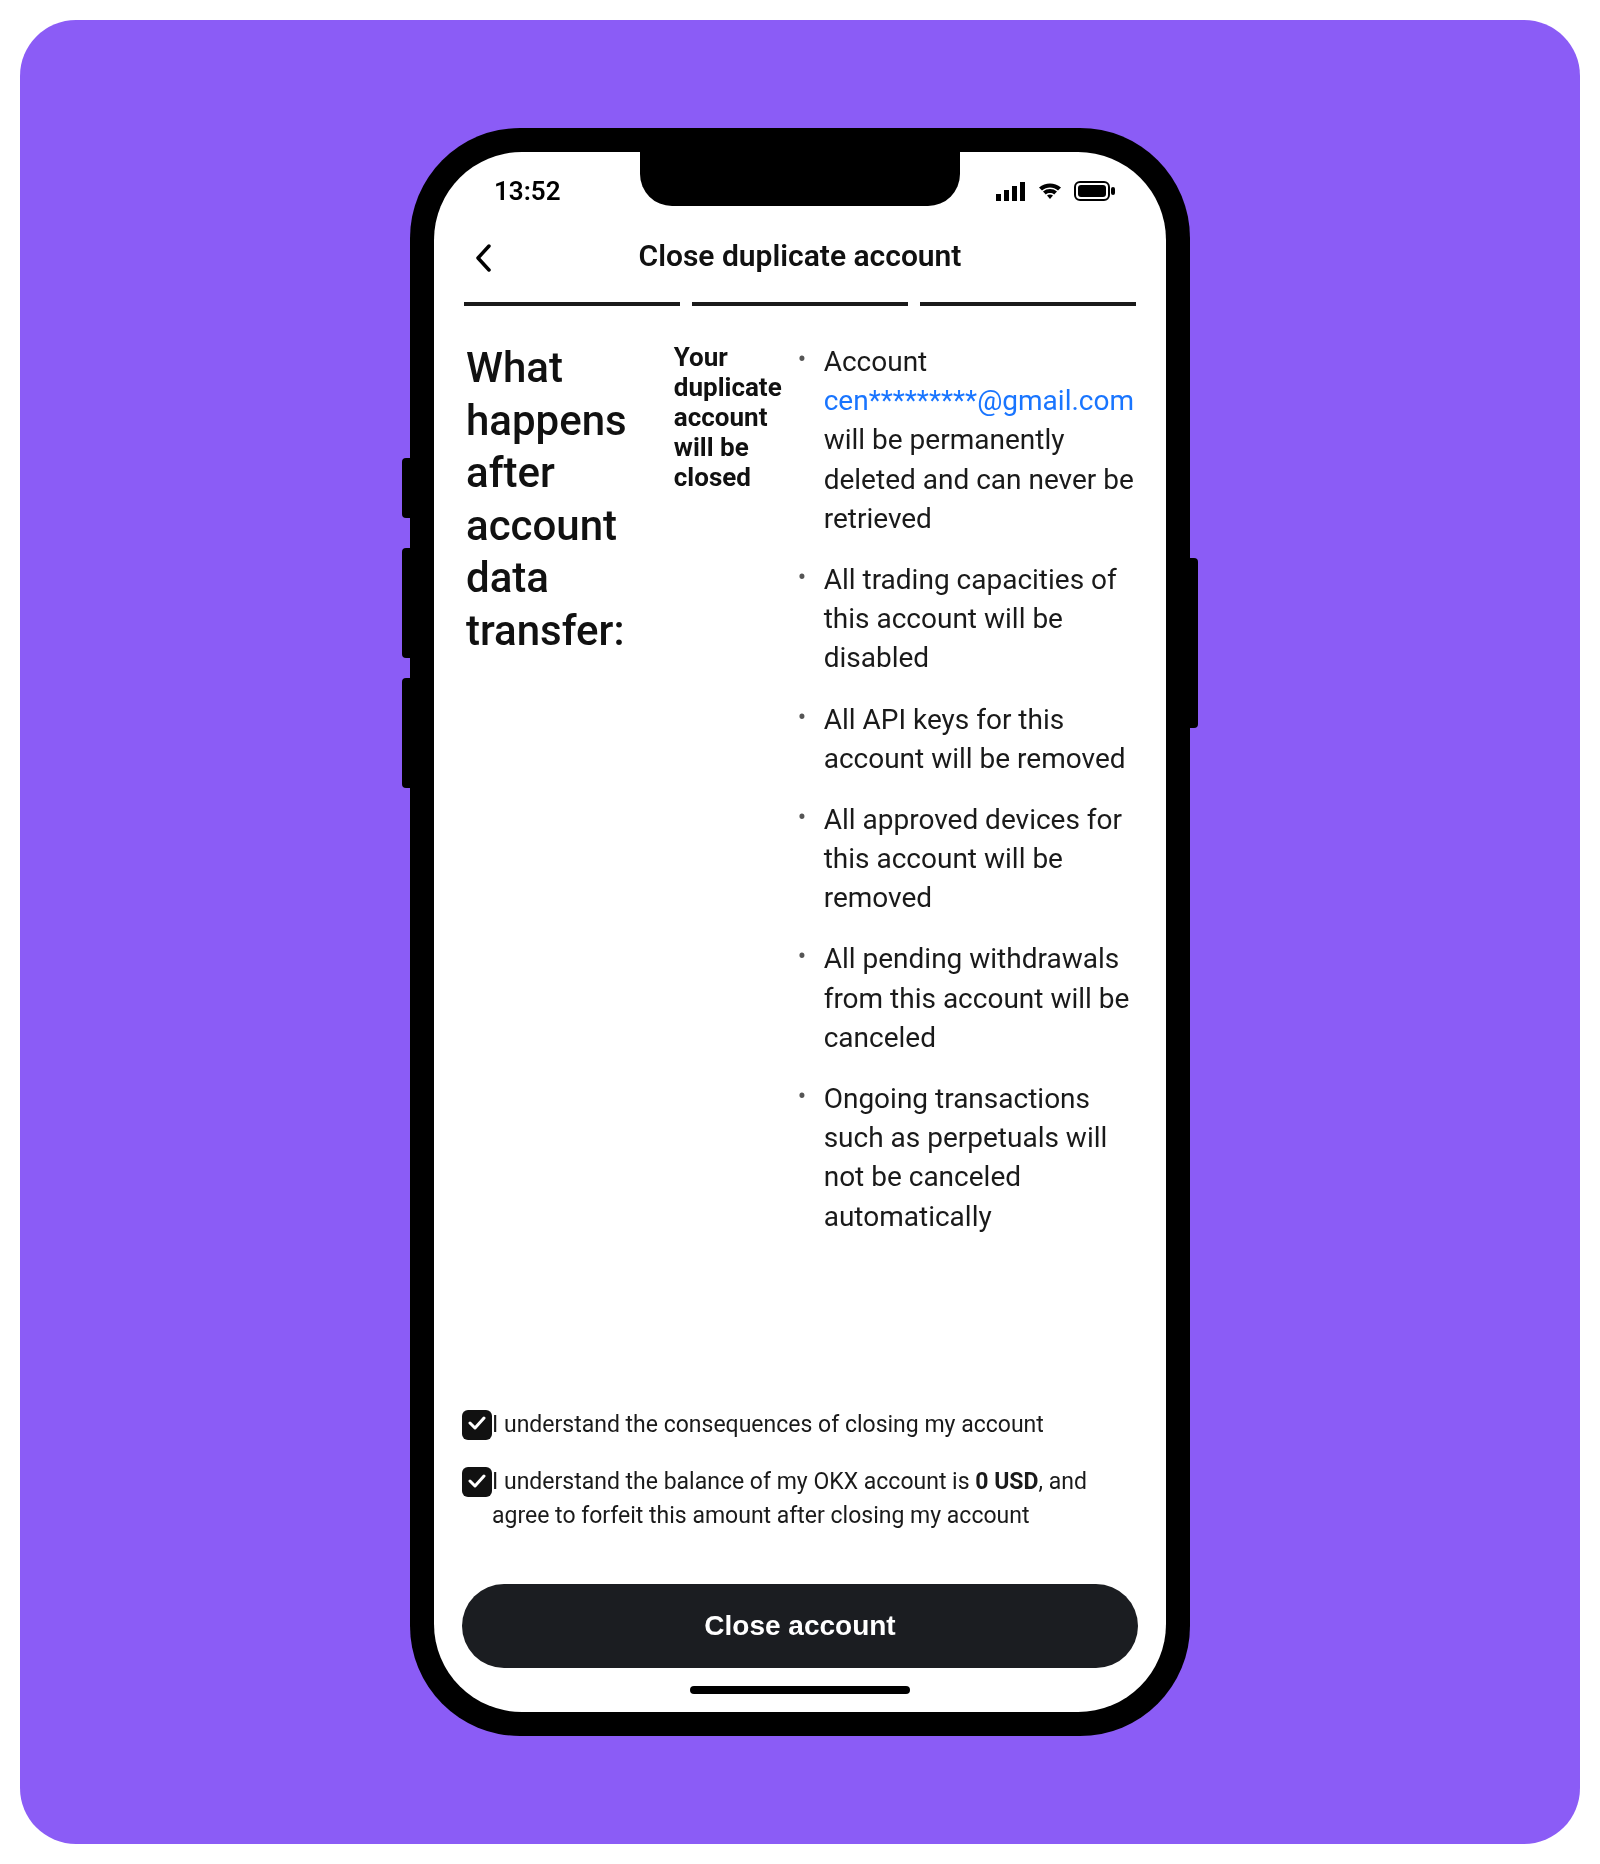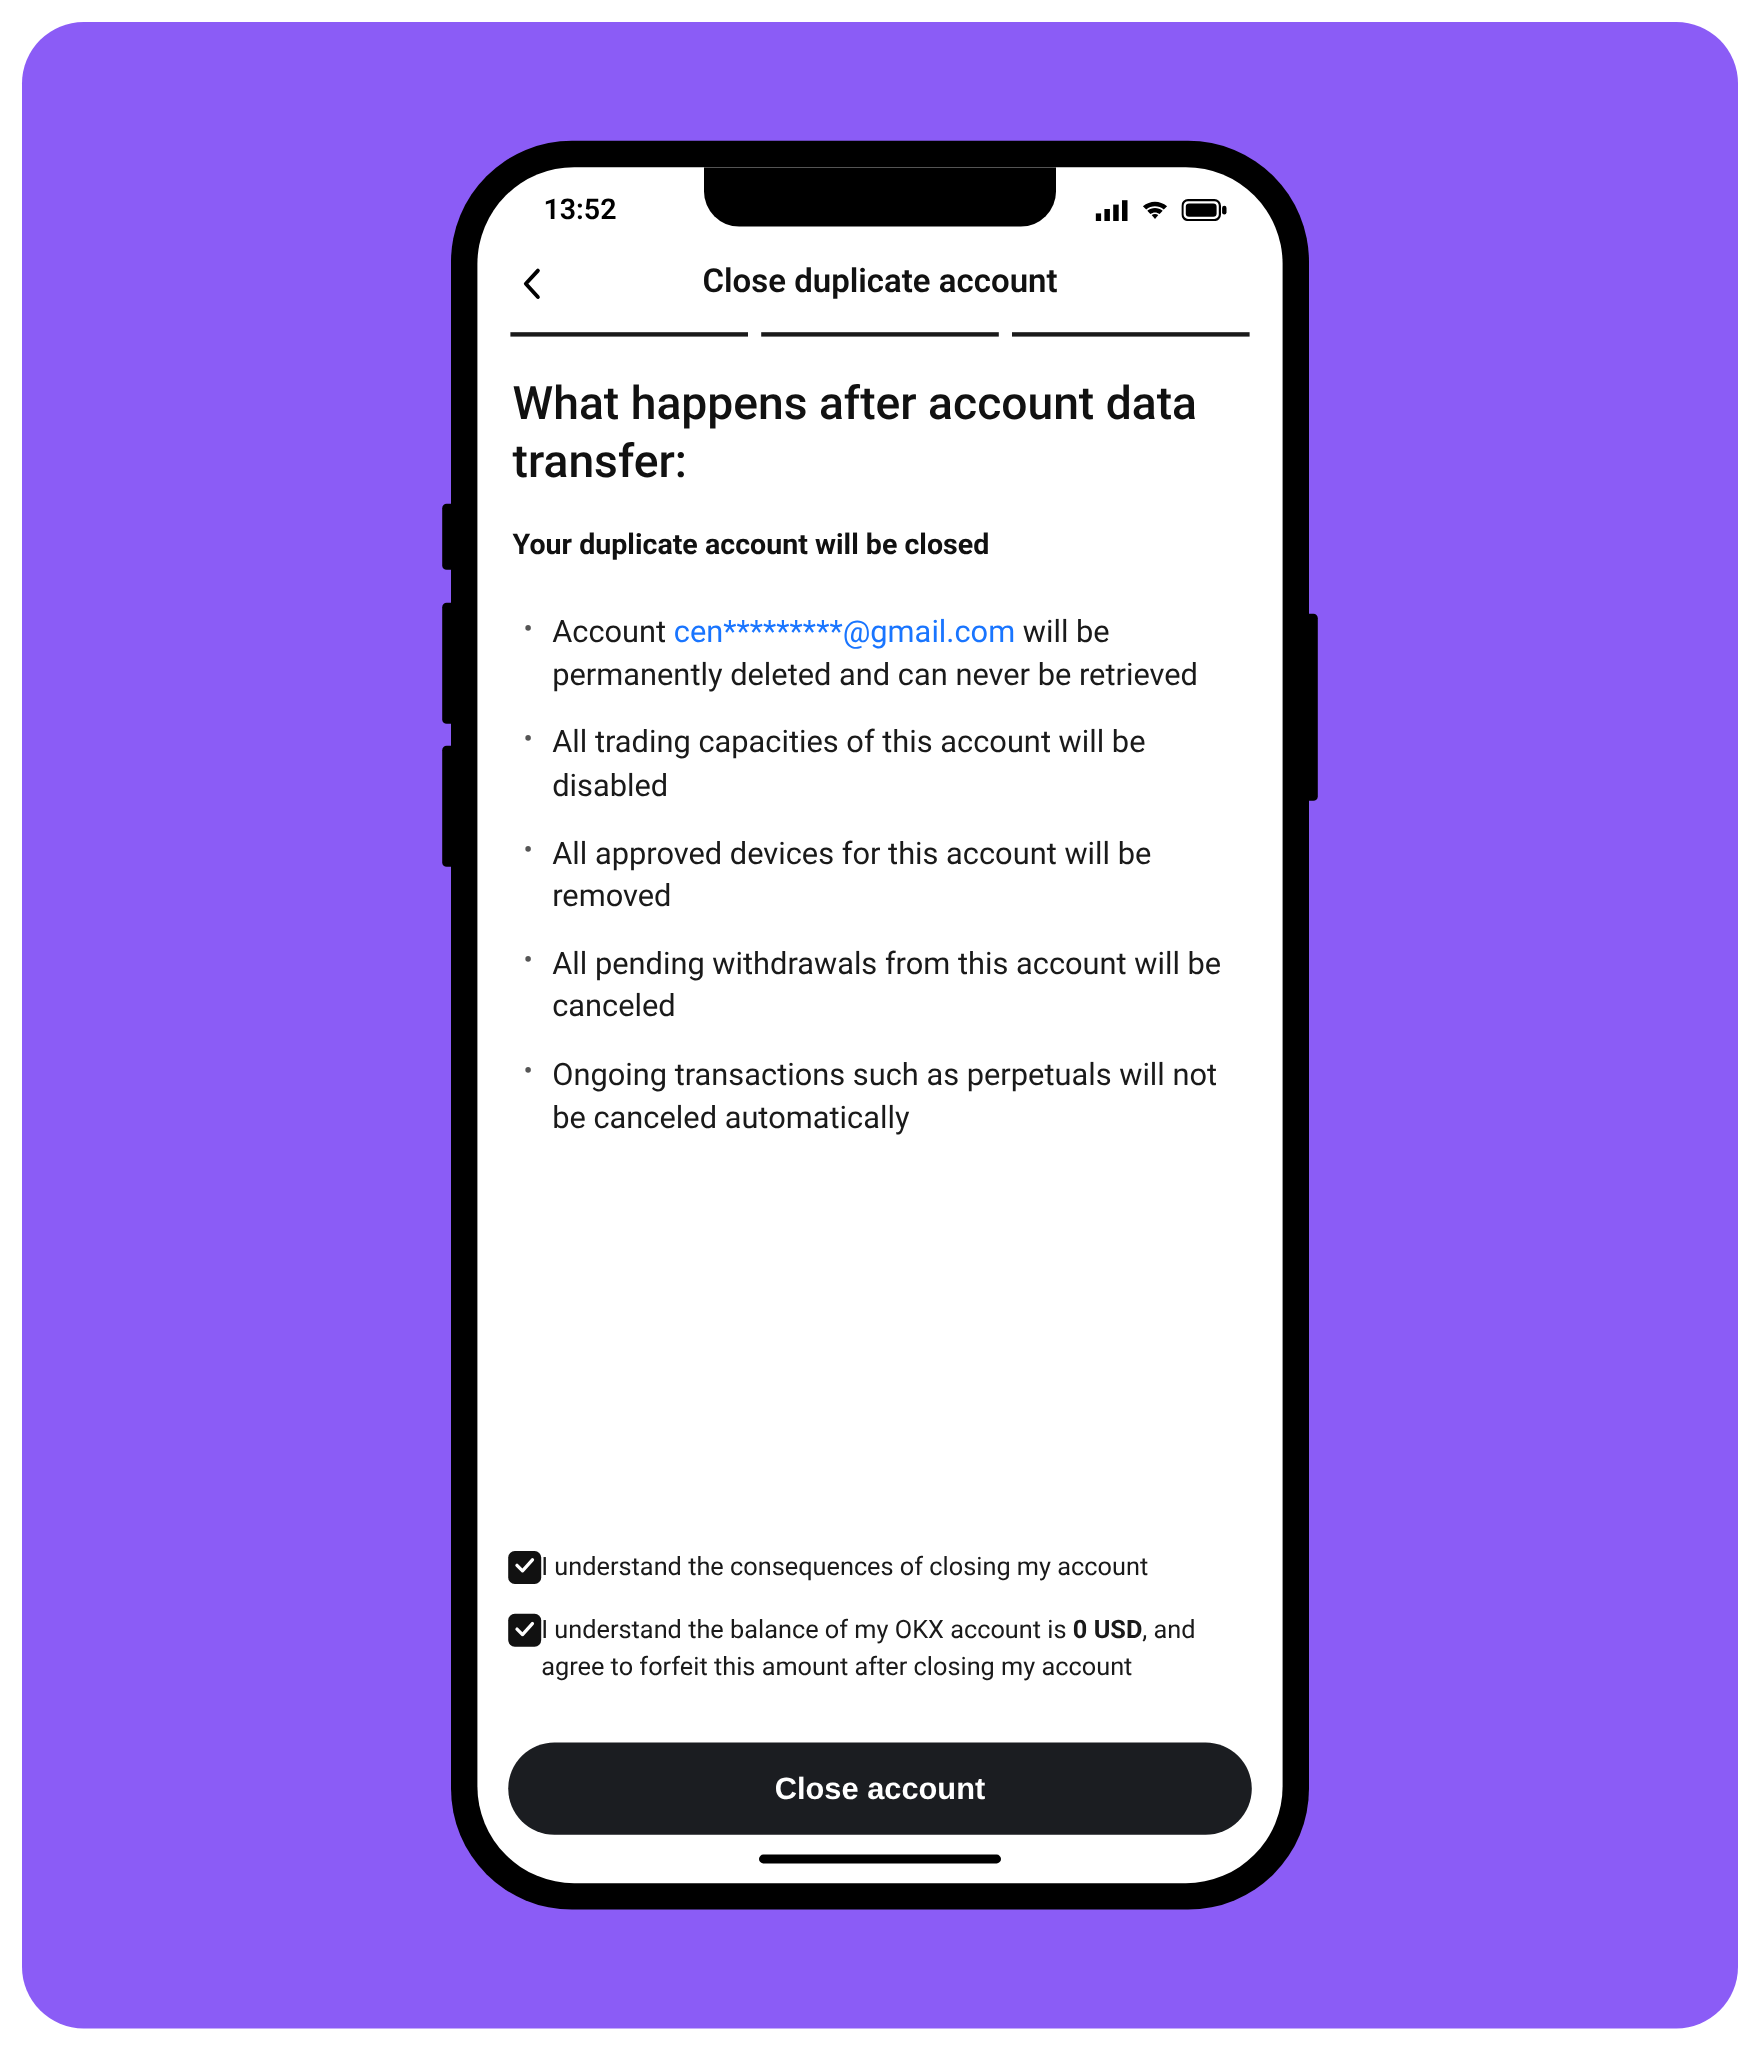--- a/index.html
+++ b/index.html
@@ -114,21 +114,21 @@
     flex:1;
     height:4px;
     background:#1a1a1a;
   }
   
   .content {
     flex:1;
     padding: 0 32px;
     overflow:hidden;
     display:flex;
-    flex-direction:column;
+    flex-direction:row;
   }
   .page-heading {
     font-size: 42px;
     font-weight: 500;
     line-height: 1.25;
     color:#111;
     margin-bottom: 34px;
   }
   .sub-heading {
     font-size: 26px;
@@ -259,20 +259,21 @@
 
       <div class="content">
         <h1 class="page-heading">What happens after account data transfer:</h1>
         <div class="sub-heading">Your duplicate account will be closed</div>
 
         <ul class="points">
           <li>
             <span>Account </span><span class="email-link">cen*********@gmail.com</span><span> will be permanently deleted and can never be retrieved</span>
           </li>
           <li>All trading capacities of this account will be disabled</li>
+          <li>All API keys for this account will be removed</li>
           <li>All approved devices for this account will be removed</li>
           <li>All pending withdrawals from this account will be canceled</li>
           <li>Ongoing transactions such as perpetuals will not be canceled automatically</li>
         </ul>
       </div>
 
       <div class="footer">
         <div class="check-row">
           <div class="checkbox">
             <span>

